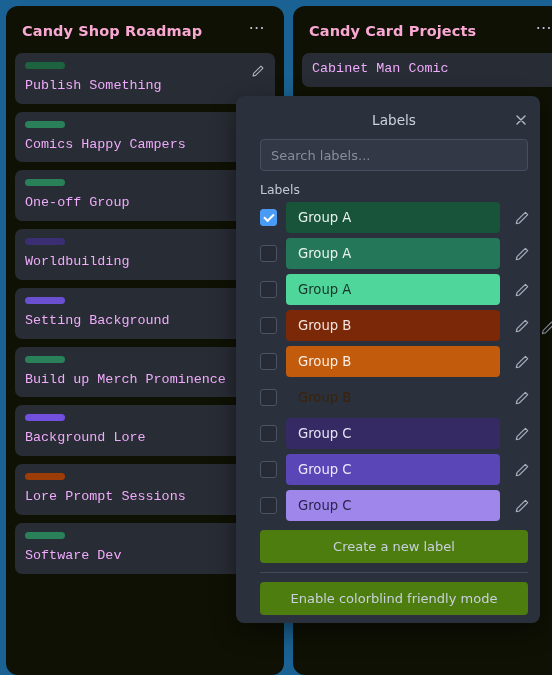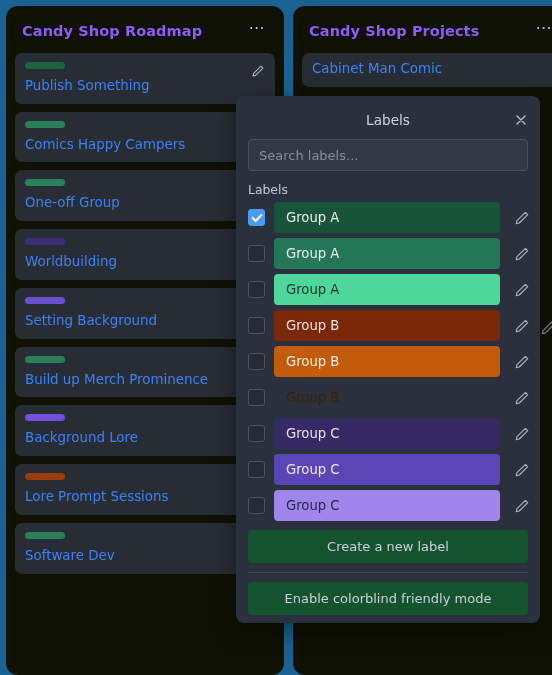--- a/index.html
+++ b/index.html
@@ -34,21 +34,21 @@
   }
 
   .column-header {
     display: flex;
     align-items: center;
     justify-content: space-between;
     padding: 17px 7px 14px 7px;
   }
   .column-title {
     font-size: 14.5px;
-    color: #8b5cf6;
+    color: #f9a8d4;
     font-weight: 600;
     letter-spacing: .1px;
     white-space: nowrap;
   }
   .col-menu {
     color: #b9c4d0;
     font-size: 16px;
     line-height: 8px;
     letter-spacing: 1.5px;
     cursor: pointer;
@@ -65,41 +65,42 @@
     cursor: pointer;
     min-height: 48px;
   }
   .card-pill {
     width: 40px; height: 7px;
     border-radius: 4px;
     margin-bottom: 10px;
   }
   .card-title {
     font-size: 13.4px;
-    color: #3b82f6;
+    color: #f0abfc;
     line-height: 1.1;
     white-space: nowrap;
+    font-family: Liberation Mono, monospace;
   }
   .card-edit {
     position: absolute;
     right: 10px; top: 11px;
     width: 14px; height: 14px;
     opacity: .85;
   }
   .card-edit svg { display: block; }
 
   
   .dialog {
     position: absolute;
     left: 236px; top: 96px;
     width: 304px;
     background: #2b313c;
     border-radius: 8px;
     box-shadow: 0 8px 24px rgba(0,0,0,.45);
-    padding: 0 0 8px 0;
+    padding: 0 0 8px 12px;
     z-index: 40;
     overflow: hidden;
   }
   .dialog-header {
     height: 32px;
     display: flex;
     align-items: center;
     justify-content: center;
     position: relative;
     margin-top: 8px;
@@ -183,21 +184,21 @@
     width: 16px; height: 16px;
     margin-left: 5px;
     cursor: pointer;
     opacity: .9;
   }
 
   .dialog-footer { padding: 9px 12px 0 12px; }
   .dlg-btn {
     width: 100%;
     height: 33px;
-    background: #14532d;
+    background: #4d7c0f;
     border: none;
     border-radius: 4px;
     color: #c9d2dc;
     font-size: 13px;
     font-family: inherit;
     cursor: pointer;
   }
   .dlg-sep {
     height: 1px;
     background: #434b59;
@@ -262,21 +263,21 @@
           <div class="card-title">Lore Prompt Sessions</div>
         </div>
         <div class="card">
           <div class="card-pill" style="background: rgb(42, 129, 89);"></div>
           <div class="card-title">Software Dev</div>
         </div>
       </div>
     </div>
     <div class="column" style="background: rgb(15, 17, 4);">
       <div class="column-header">
-        <div class="column-title">Candy Shop Projects</div>
+        <div class="column-title">Candy Card Projects</div>
         <div class="col-menu">⋯</div>
       </div>
       <div class="card-list">
         <div class="card" style="min-height: 34px; padding-top: 9px;">
           <div class="card-title">Cabinet Man Comic</div>
         </div>
       </div>
     </div>
   </div>
 

